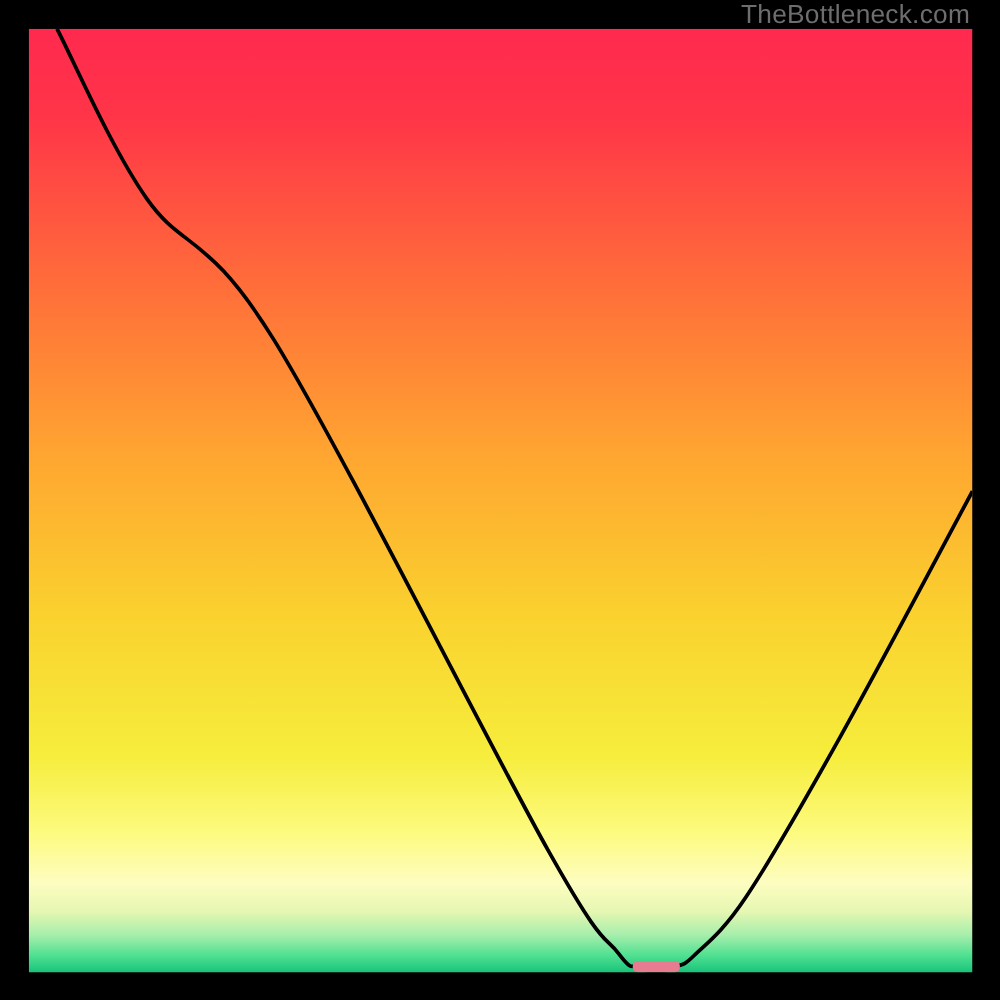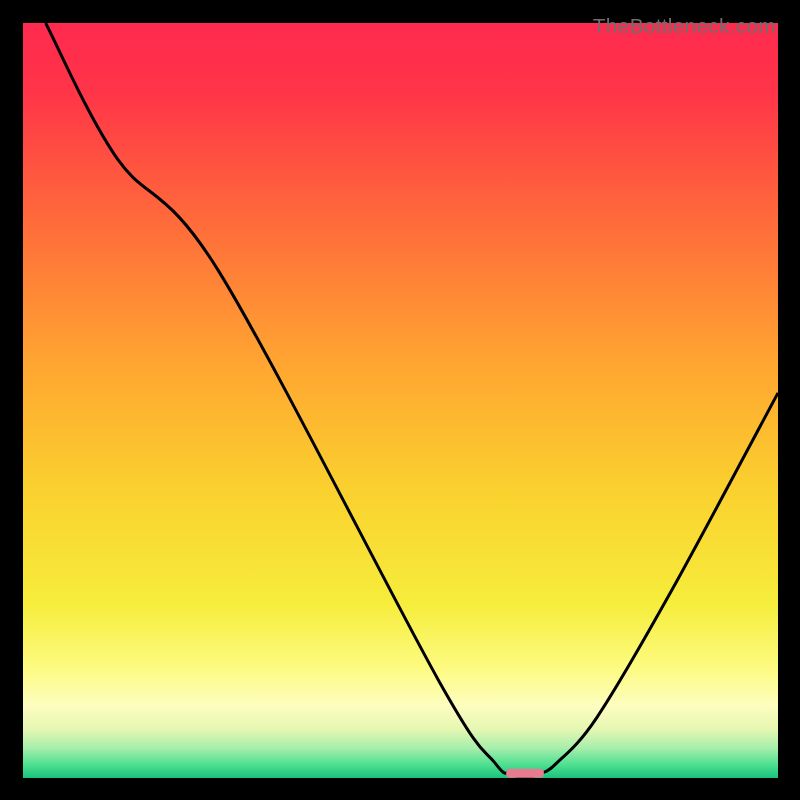--- a/index.html
+++ b/index.html
@@ -20,21 +20,21 @@
   }
   .plot {
     position: absolute;
     left: 23px;
     top: 23px;
     width: 755px;
     height: 755px;
   }
   .watermark {
     position: absolute;
-    top: 14px;
+    top: 0;
     right: 24px;
     font-family: Arial, Helvetica, sans-serif;
     font-size: 21px;
     font-weight: 500;
     color: #6e6e6e;
     letter-spacing: 0.2px;
   }
 </style>
 </head>
 <body>

